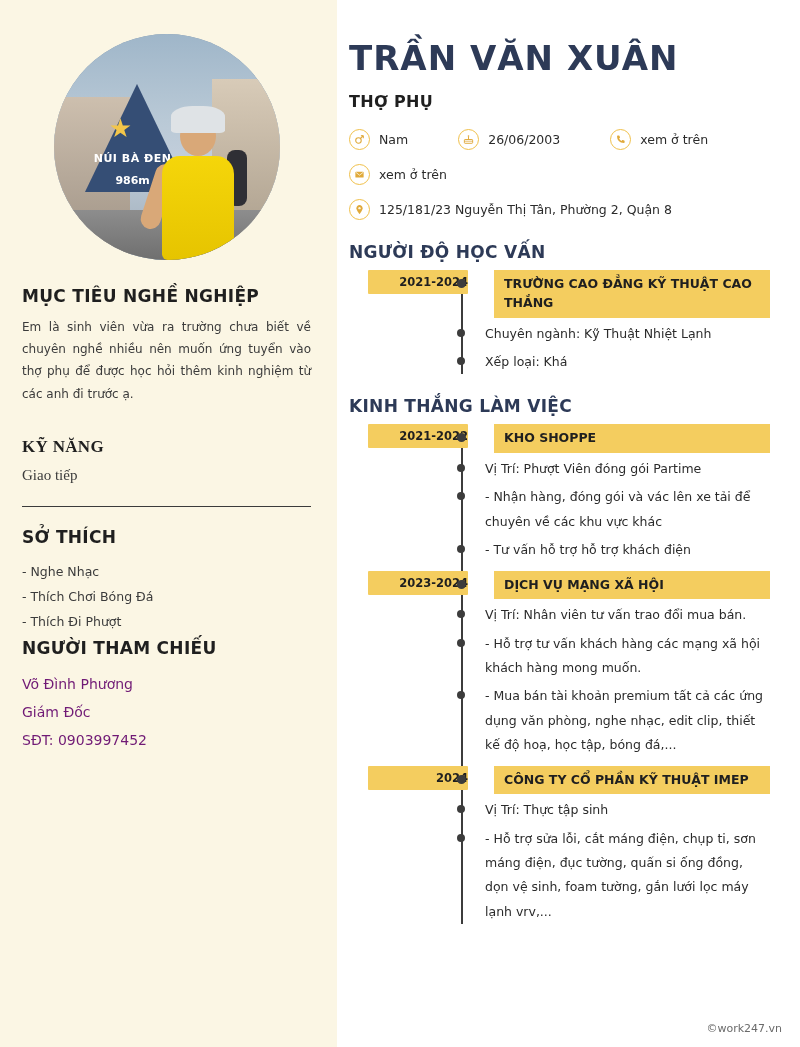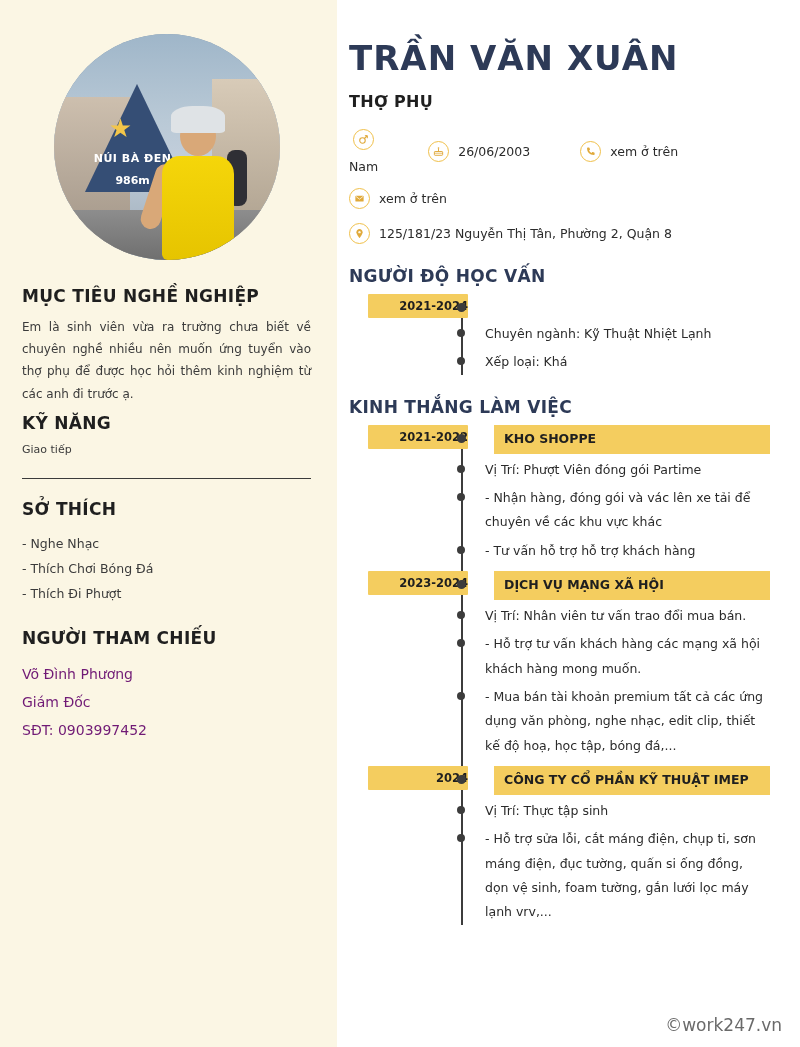--- a/index.html
+++ b/index.html
@@ -103,45 +103,45 @@
 
   .left h2 {
     font-size: 17px; color:#1f1f1f; margin: 0 0 10px 0;
     letter-spacing: 0.3px; font-weight: bold;
   }
   .sec-objective { margin-top: 26px; }
   .obj-text {
     font-size: 12px; line-height: 1.85; color:#3b3b3b; text-align: justify;
     margin: 0;
   }
-  .sec-skills { margin-top: 8px; }
-  .skill-item { font-size: 11px; color:#3b3b3b; margin-bottom: 4px; }
+  .sec-skills { margin-top: 32px; font-family: Liberation Serif, serif; }
+  .skill-item { font-size: 15px; color:#3b3b3b; margin-bottom: 4px; }
   .divider { height:1px; background:#3b3b3b; margin: 22px 0 20px 0; }
   .sec-hobby h2 { margin-bottom: 12px; }
   .hobby-item { font-size: 12.5px; color:#3b3b3b; line-height: 2.0; }
-  .sec-ref { margin-top: 22px; }
+  .sec-ref { margin-top: 4px; }
   .sec-ref h2 { margin-bottom: 12px; }
   .ref-line { font-size: 14px; color:#701a75; line-height: 2.0; }
 
   
   .right {
     flex: 1; padding: 38px 30px 8px 12px;
     position: relative;
   }
   .name {
     font-size: 34px; font-weight: bold; color:#2d3a57;
     letter-spacing: 1px; margin: 0 0 14px 0;
   }
   .job-title {
     font-size: 16px; font-weight: bold; color:#1f1f1f;
     margin: 0 0 18px 0; letter-spacing: 0.3px;
   }
   .contact-row { display:flex; align-items:center; gap: 8px; margin-bottom: 14px; flex-wrap: wrap; }
   .contact-item { display:flex; align-items:center; gap: 9px; font-size: 12.5px; color:#2b2b2b; }
-  .cgap1 { margin-right: 42px; flex-direction: column; }
+  .cgap1 { margin-right: 42px; }
   .cgap2 { margin-right: 42px; }
   .ico {
     width: 21px; height: 21px; border-radius: 50%;
     border: 1.6px solid #f0c04a; color:#e0a93a;
     display:flex; align-items:center; justify-content:center;
     font-size: 11px; flex: 0 0 auto; line-height:1;
   }
   .ico svg { display:block; }
 
   .section-head {
@@ -181,21 +181,21 @@
   .bullet-dot {
     position:absolute; left: 108px; top: 9px;
     width: 8px; height: 8px; border-radius: 50%;
     background:#3c3c3c;
   }
   .bullet-body { margin-left: 126px; flex:1; }
   .spacer-sm { height: 8px; }
 
   .footer {
     position:absolute; right: 18px; bottom: 12px;
-    font-size: 17px; color:#6a6a6a;text-align:right;
+    font-size: 11px; color:#6a6a6a;text-align:right;
   }
 </style>
 </head>
 <body>
 
 <div class="page">
 
   <div class="left">
 
     <div class="photo-wrap">
@@ -307,20 +307,23 @@
       </div>
     </div>
 
     <div class="section-head">NGƯỜI ĐỘ HỌC VẤN</div>
     <div class="timeline">
       <div class="tl-line"></div>
 
       <div class="entry">
         <div class="date">2021-2024</div>
         <div class="dot"></div>
+        <div class="entry-body">
+          <div class="e-title">TRƯỜNG CAO ĐẲNG KỸ THUẬT CAO THẮNG</div>
+        </div>
       </div>
 
       <div class="bullet-row">
         <div class="bullet-dot"></div>
         <div class="bullet-body">
           <div class="e-line">Chuyên ngành: Kỹ Thuật Nhiệt Lạnh</div>
         </div>
       </div>
 
       <div class="bullet-row">
@@ -350,21 +353,21 @@
       </div>
       <div class="bullet-row">
         <div class="bullet-dot"></div>
         <div class="bullet-body">
           <div class="e-line">- Nhận hàng, đóng gói và vác lên xe tải để chuyên về các khu vực khác</div>
         </div>
       </div>
       <div class="bullet-row">
         <div class="bullet-dot"></div>
         <div class="bullet-body">
-          <div class="e-line">- Tư vấn hỗ trợ hỗ trợ khách hàng</div>
+          <div class="e-line">- Tư vấn hỗ trợ hỗ trợ khách điện</div>
         </div>
       </div>
 
       <div class="spacer-sm"></div>
 
       <div class="entry">
         <div class="date">2023-2024</div>
         <div class="dot"></div>
         <div class="entry-body">
           <div class="e-title">DỊCH VỤ MẠNG XÃ HỘI</div>

